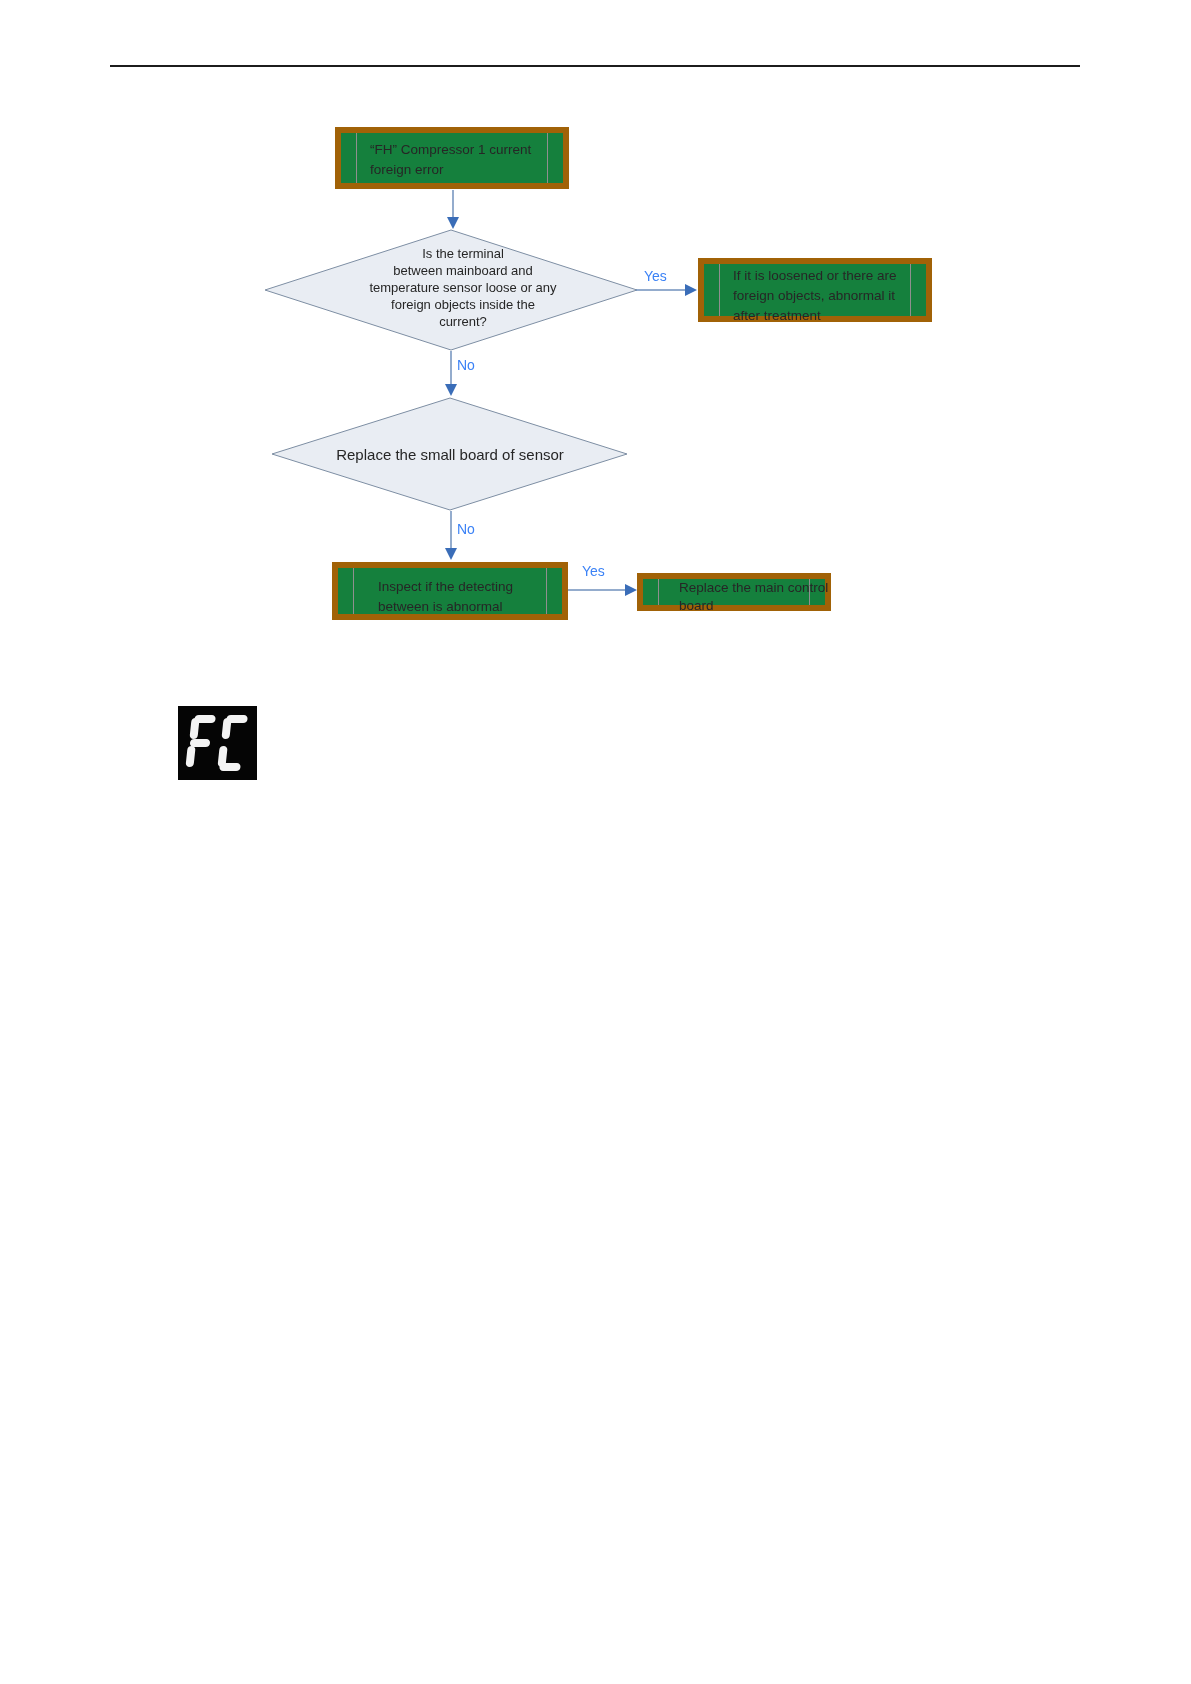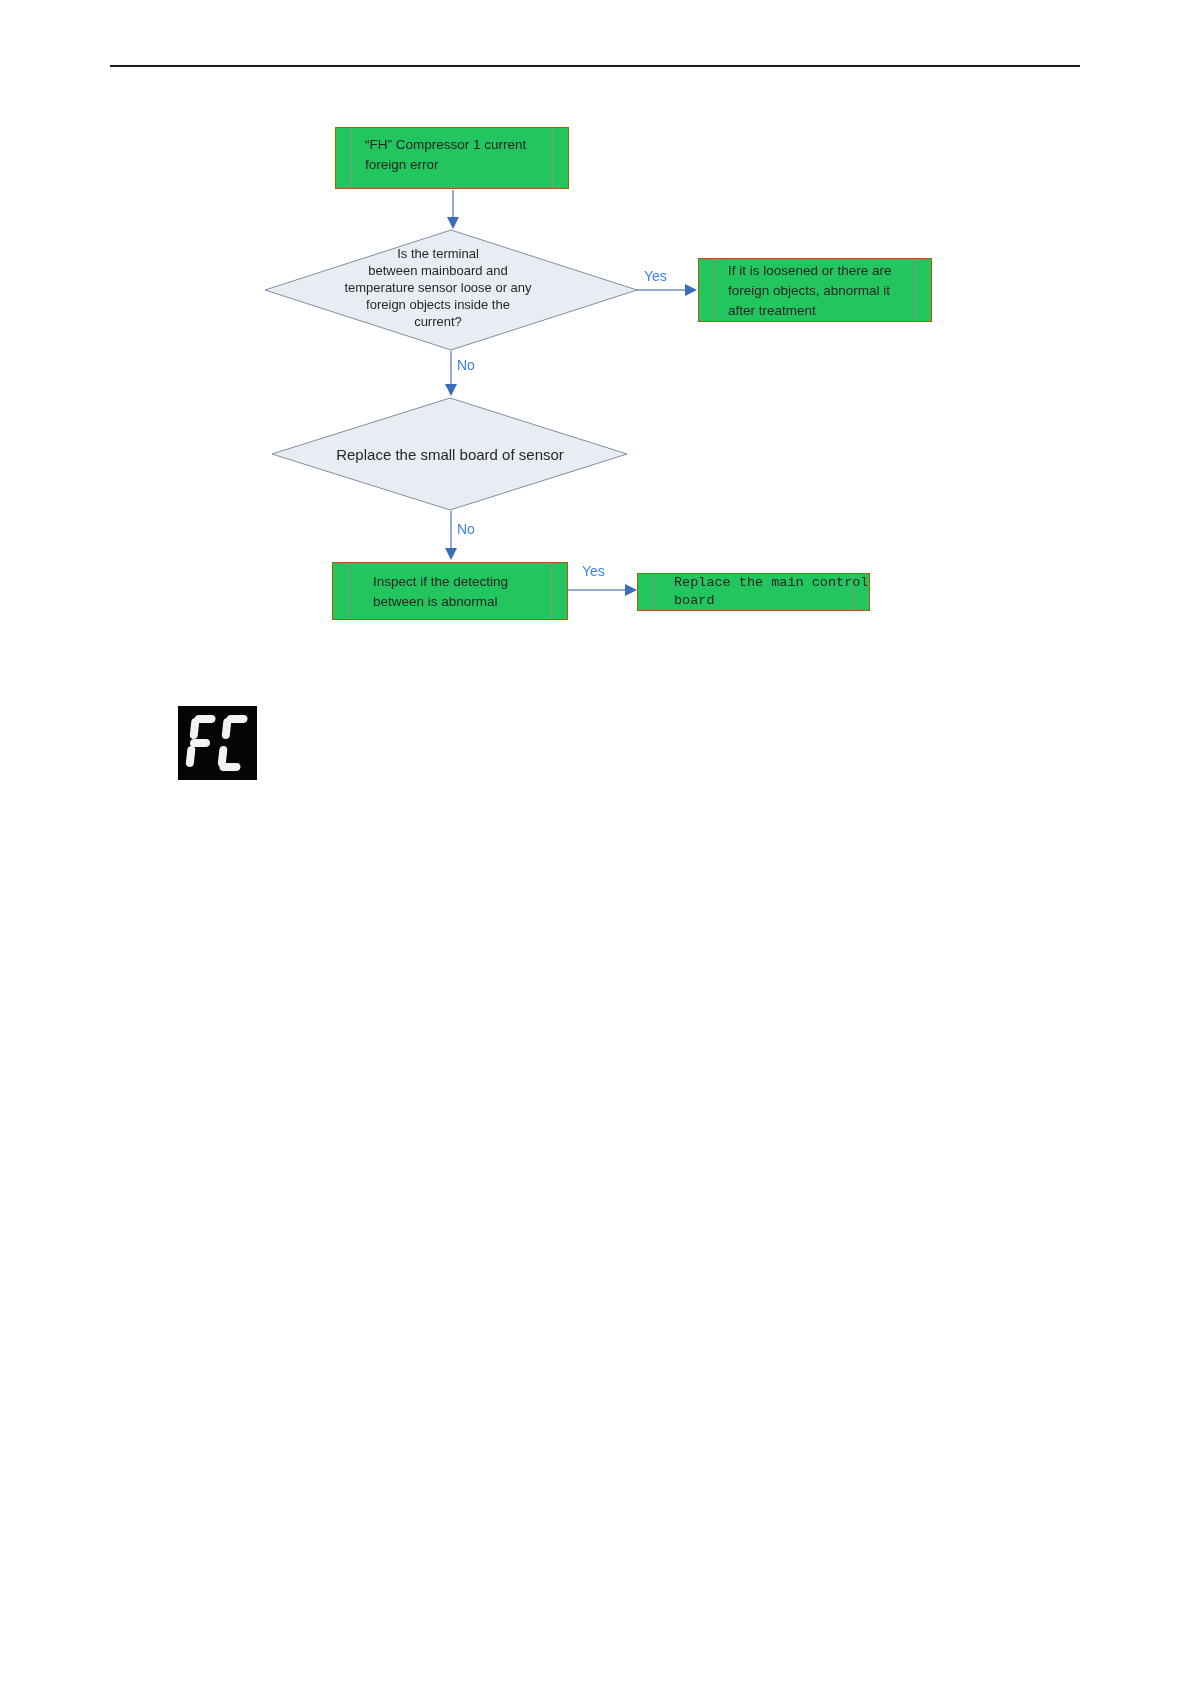--- a/index.html
+++ b/index.html
@@ -4,27 +4,27 @@
 <style>
   html,body { margin:0; padding:0; background:#ffffff; }
   #page {
     position:relative; width:1191px; height:1684px; background:#ffffff;
     font-family:"Liberation Sans", sans-serif; color:#2b2b2b; overflow:hidden;
   }
   #hrule { position:absolute; left:110px; top:65px; width:970px; height:2px; background:#1c1c1c; }
 
   #flow-svg { position:absolute; left:0; top:0; }
 
-  .pbox { position:absolute; background:#22c55e; border:1px solid #a16207; box-sizing:border-box; }
+  .pbox { position:absolute; background:#15803d; border:6px solid #a16207; box-sizing:border-box; }
   .pbox .bar-l { position:absolute; top:0; bottom:0; left:15px; width:1px; background:#8f8f8f; }
   .pbox .bar-r { position:absolute; top:0; bottom:0; right:15px; width:1px; background:#8f8f8f; }
   .ptext { position:absolute; font-size:13.5px; line-height:20px; color:#262626; white-space:nowrap; }
 
   .dtext { position:absolute; text-align:center; color:#262626; }
-  #d1-text { left:308px; top:245px; width:260px; font-size:13px; line-height:17px; }
+  #d1-text { left:333px; top:245px; width:260px; font-size:13px; line-height:17px; }
   #d2-text { left:300px; top:446px; width:300px; font-size:15px; line-height:17px; }
 
   .edge-label { position:absolute; font-size:14px; color:#3b82f6; }
 
   
   #seg-display { position:absolute; left:178px; top:706px; width:79px; height:74px; background:#050505; }
   .digit { position:absolute; width:26px; height:56px; transform:skewX(-6deg); }
   #digit-1 { left:11px; top:9px; }
   #digit-2 { left:43px; top:9px; }
   .seg { position:absolute; background:#f3f3f3; border-radius:4px; }
@@ -95,21 +95,21 @@
 
   <div class="pbox" style="left:332px; top:562px; width:236px; height:58px;">
     <div class="bar-l"></div>
     <div class="bar-r"></div>
     <div class="ptext" style="left:40px; top:9px;">
       <div>Inspect if the detecting</div>
       <div>between is abnormal</div>
     </div>
   </div>
 
-  <div class="pbox" style="left:637px; top:573px; width:233px; height:38px;font-family:Liberation Mono, monospace;">
+  <div class="pbox" style="left:637px; top:573px; width:194px; height:38px;">
     <div class="bar-l"></div>
     <div class="bar-r"></div>
     <div class="ptext" style="left:36px; top:0px; line-height:18px;">
       <div>Replace the main control</div>
       <div>board</div>
     </div>
   </div>
 
   <div class="edge-label" style="left:644px; top:268px;">Yes</div>
   <div class="edge-label" style="left:457px; top:357px;">No</div>

